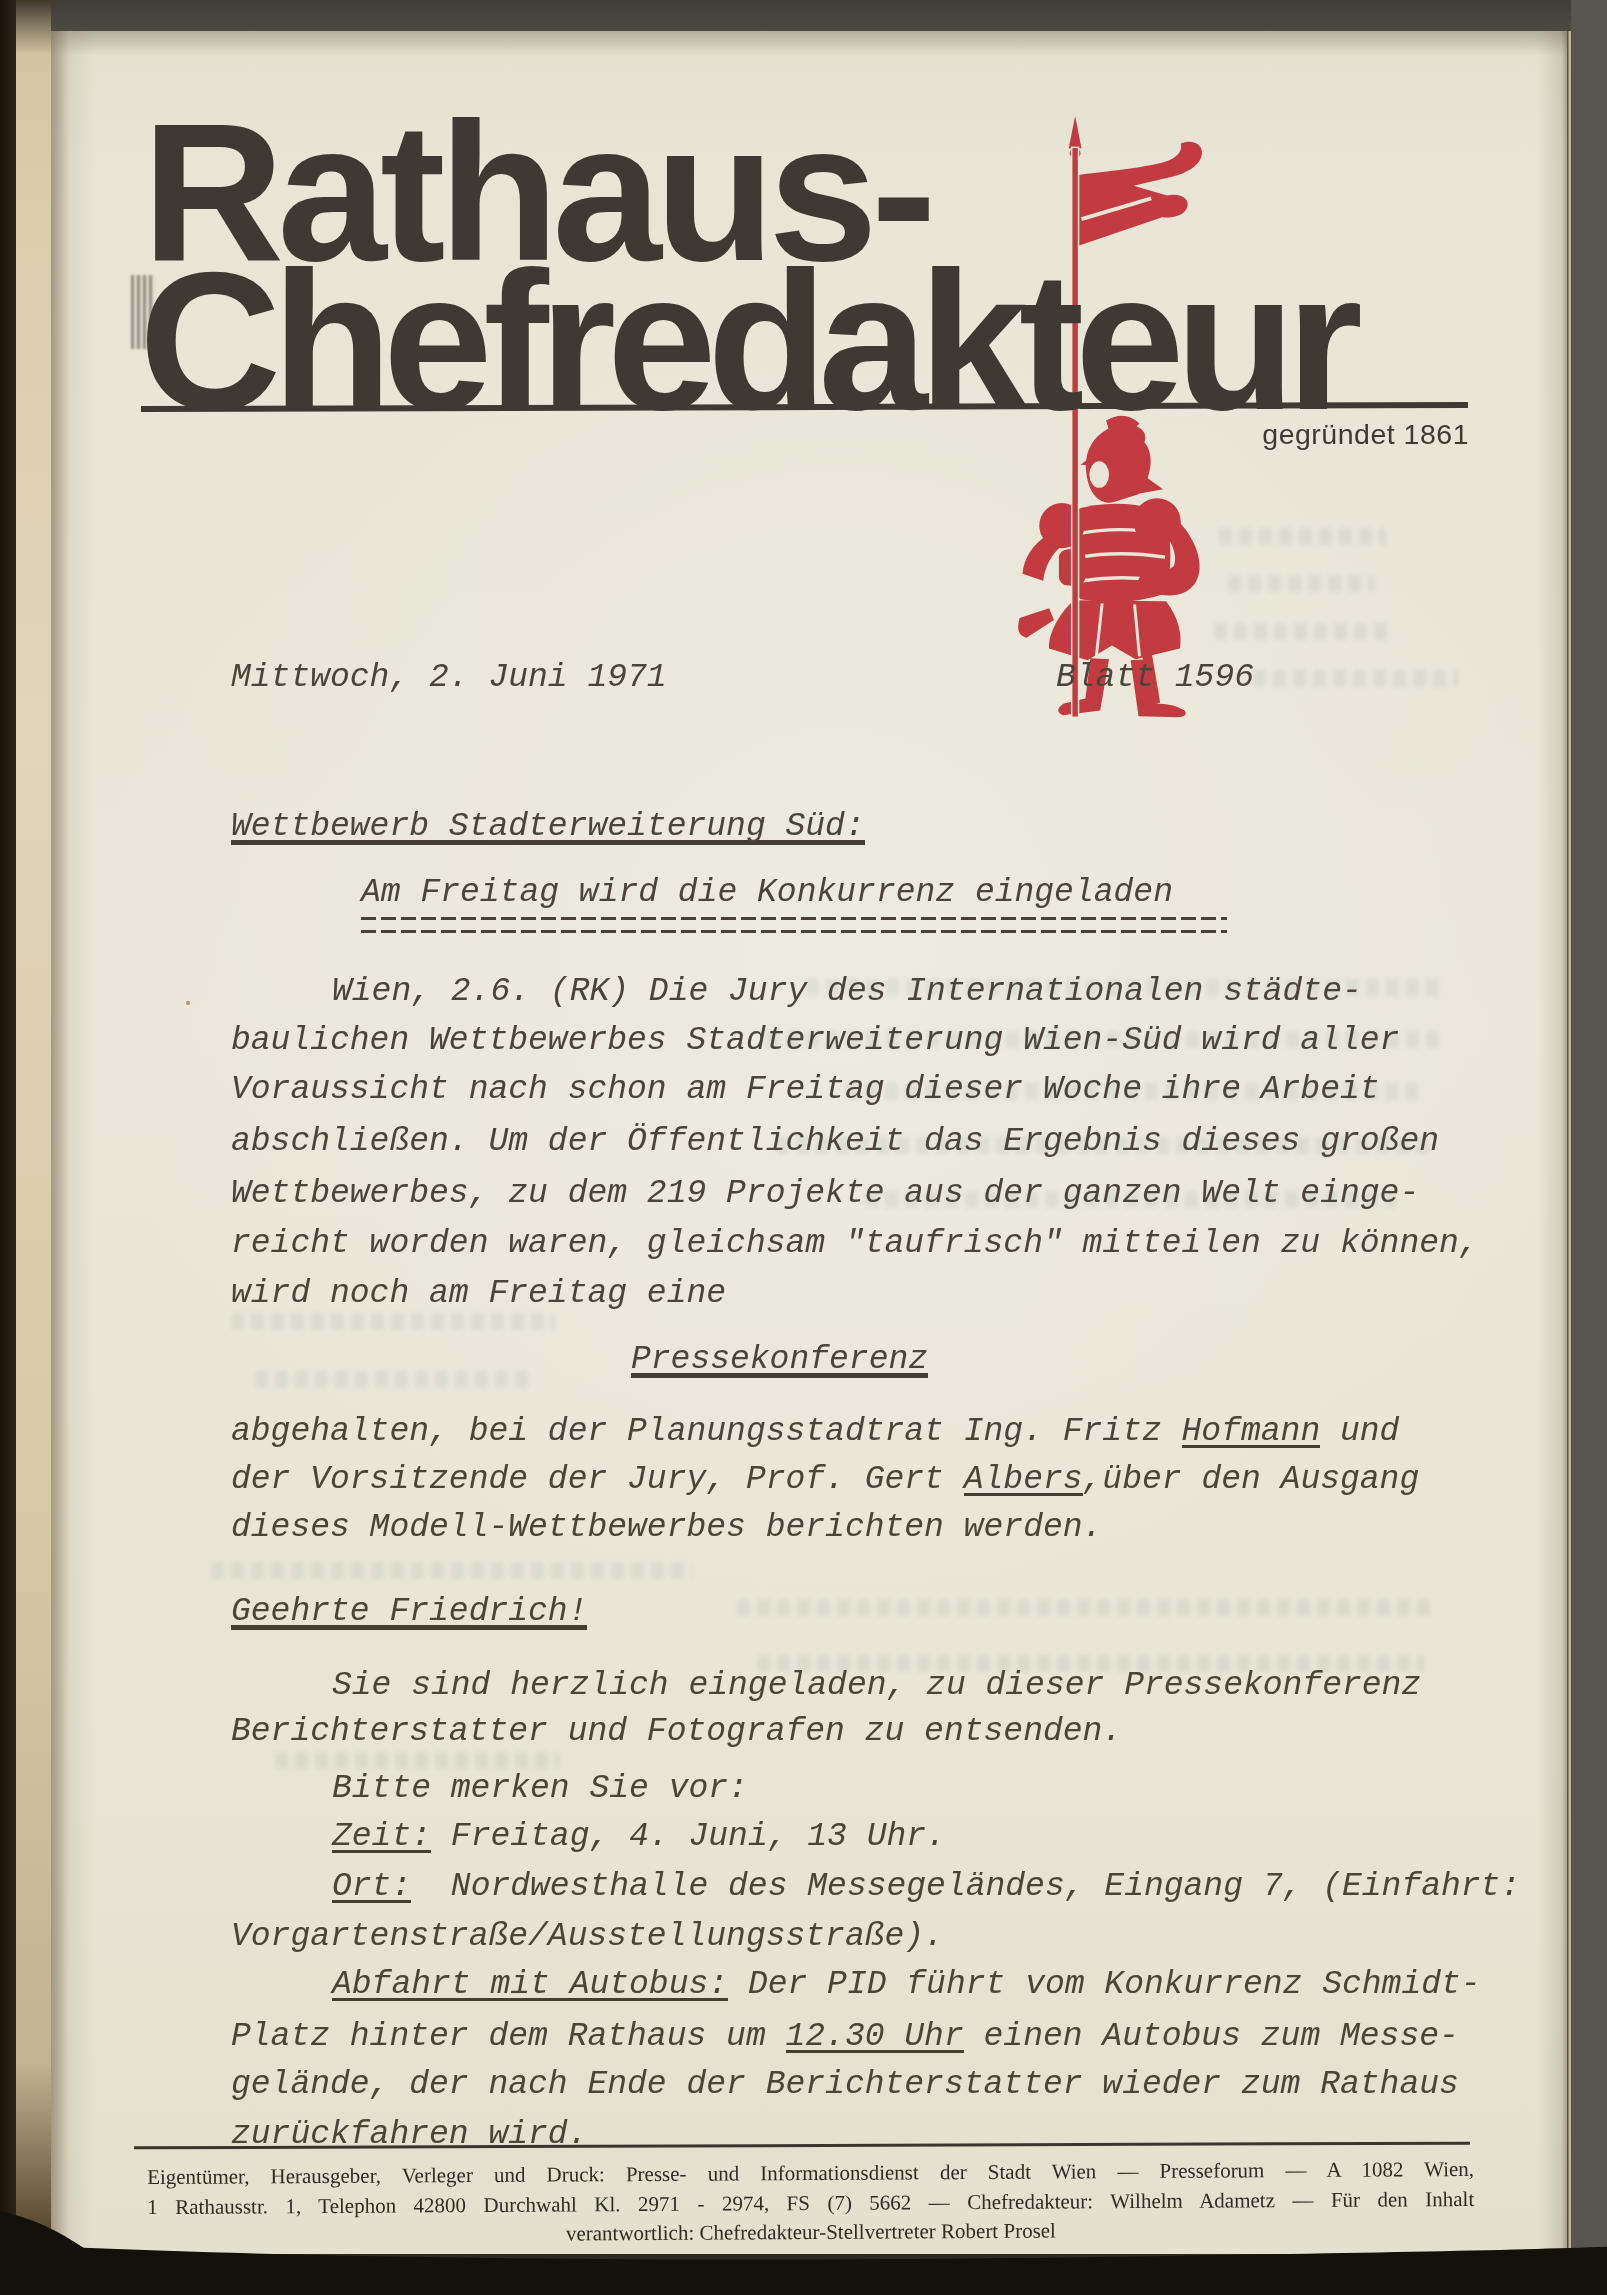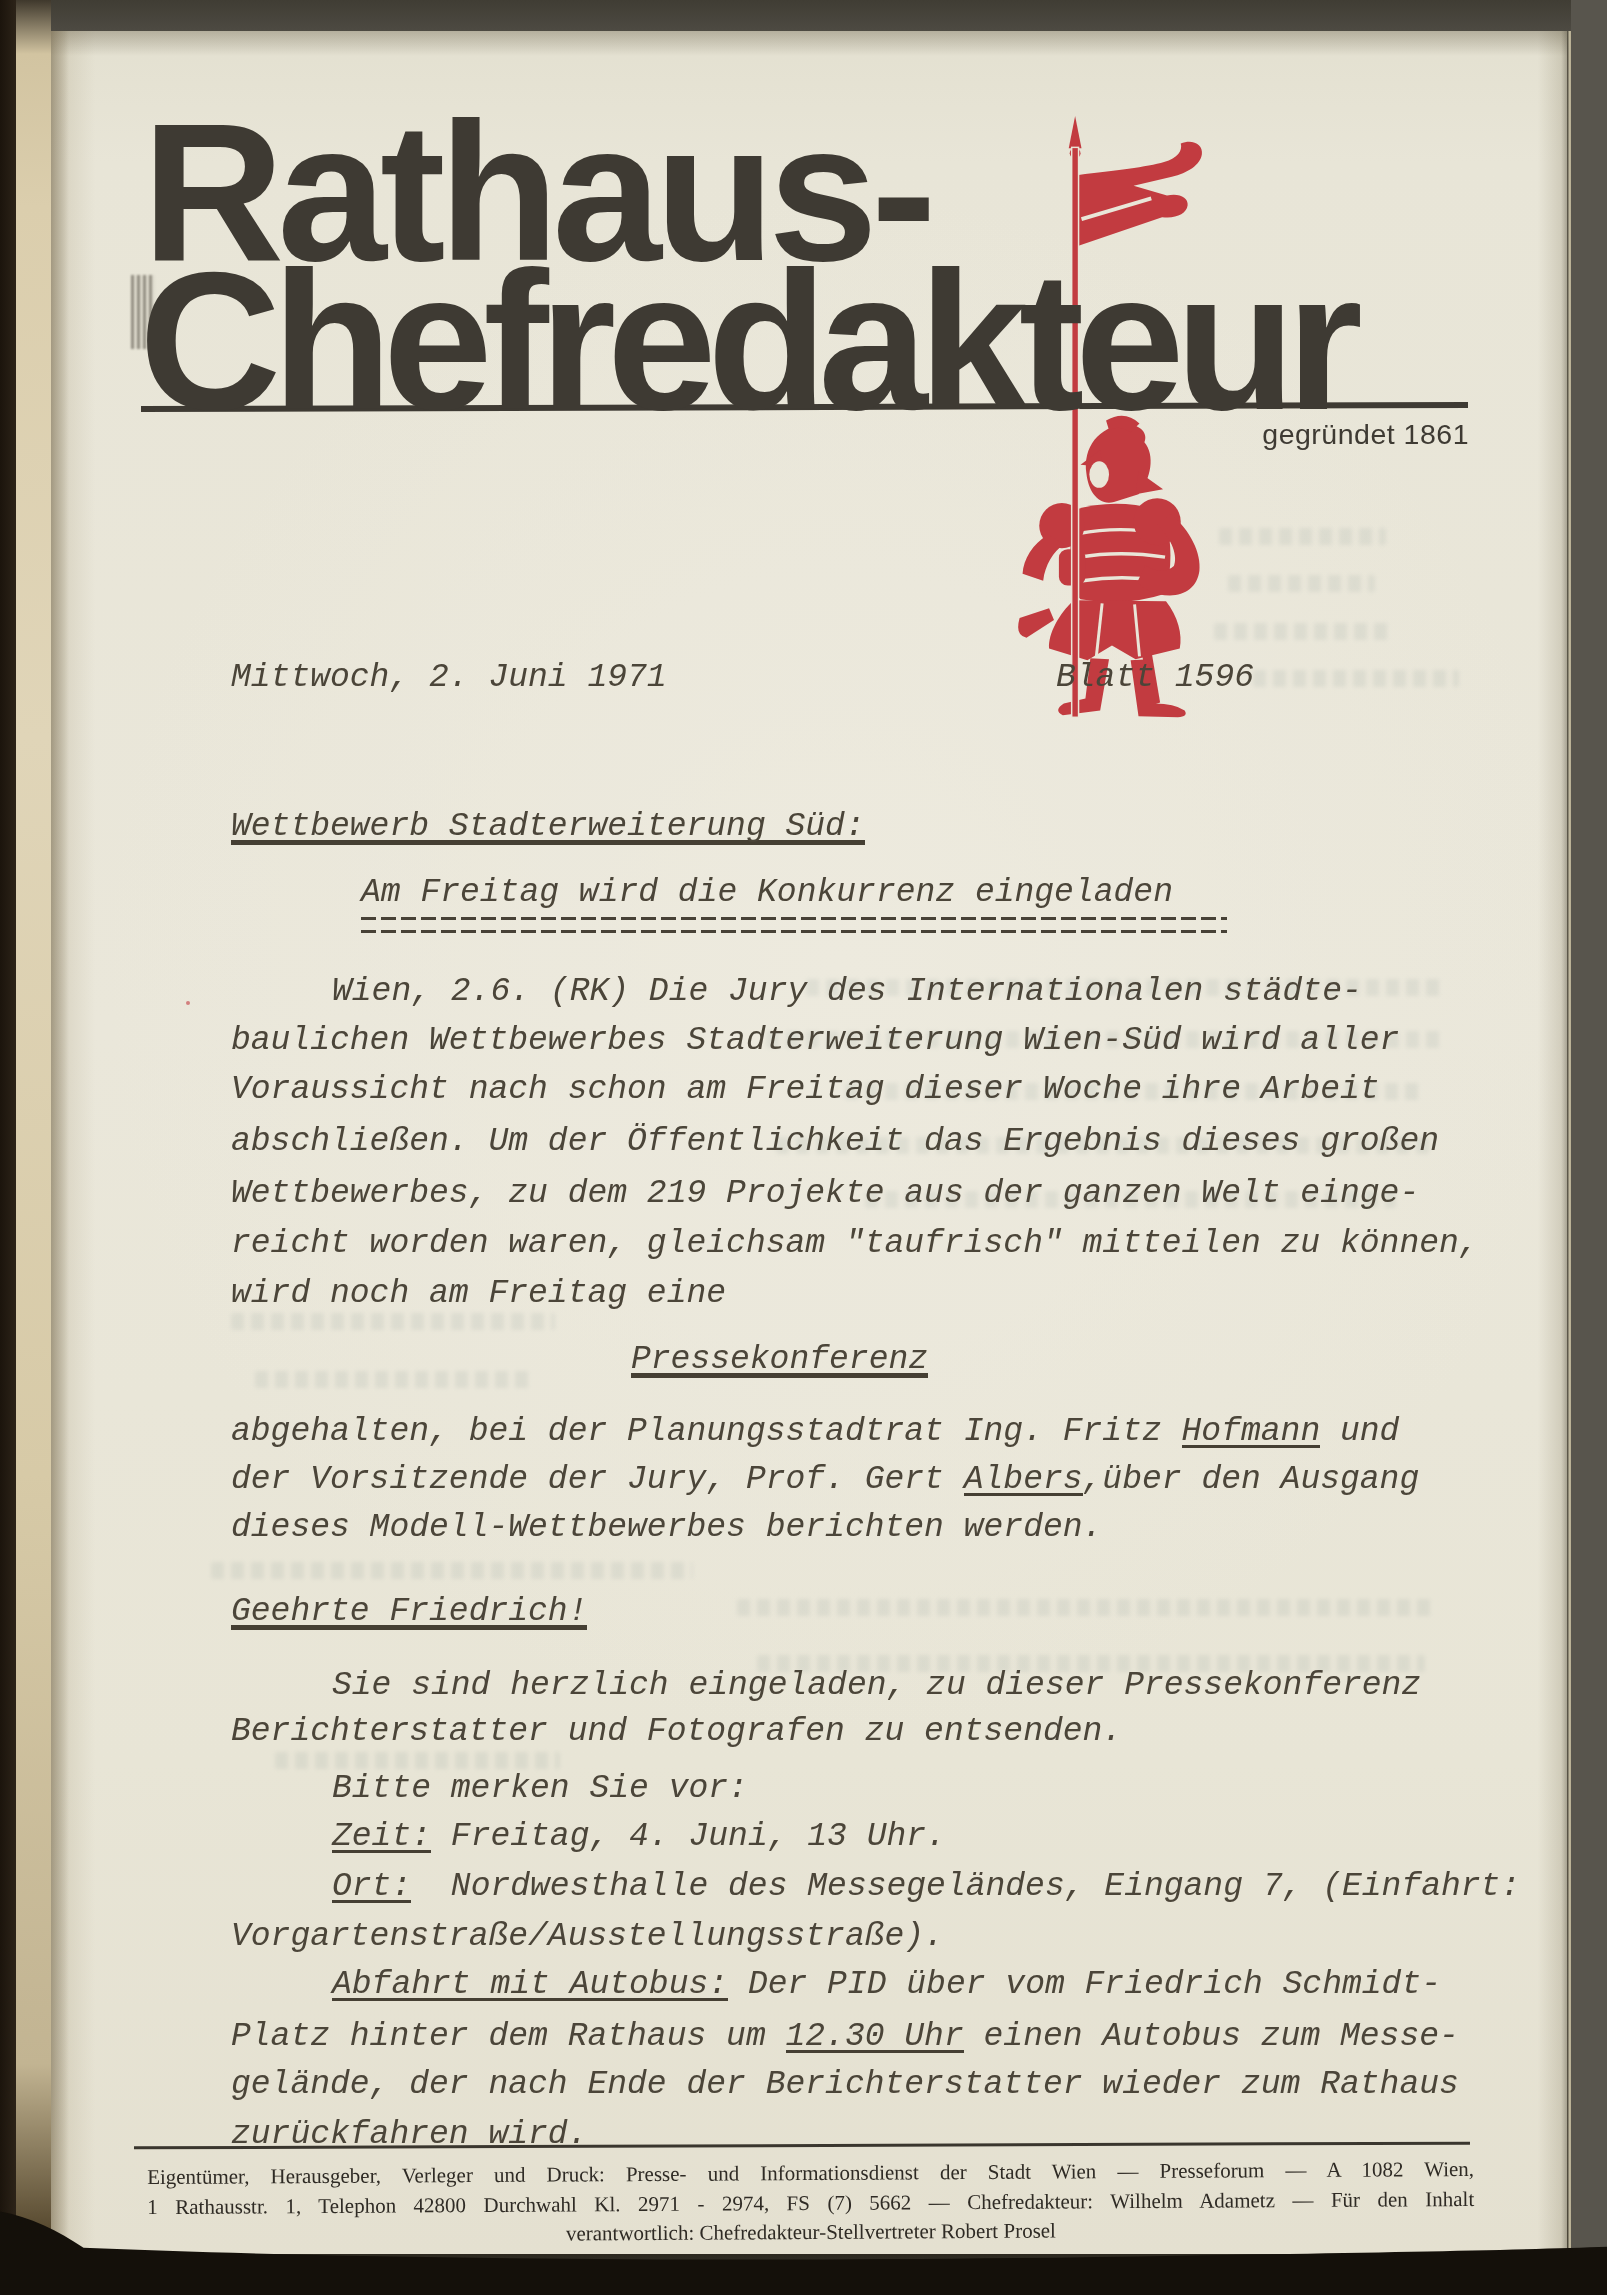--- a/index.html
+++ b/index.html
@@ -170,21 +170,21 @@
 <div class="abs tw" style="left:231px;top:1587px"><span class="u2">Geehrte Friedrich!</span></div>
 
 <div class="abs tw" style="left:332px;top:1661px">Sie sind herzlich eingeladen, zu dieser Pressekonferenz</div>
 <div class="abs tw" style="left:231px;top:1707px">Berichterstatter und Fotografen zu entsenden.</div>
 <div class="abs tw" style="left:332px;top:1764px">Bitte merken Sie vor:</div>
 
 <div class="abs tw" style="left:332px;top:1812px"><span class="u">Zeit:</span><span> Freitag, 4. Juni, 13 Uhr.</span></div>
 <div class="abs tw" style="left:332px;top:1862px"><span class="u">Ort:</span><span>  Nordwesthalle des Messegeländes, Eingang 7, (Einfahrt:</span></div>
 <div class="abs tw" style="left:231px;top:1912px">Vorgartenstraße/Ausstellungsstraße).</div>
 
-<div class="abs tw" style="left:332px;top:1960px"><span class="u">Abfahrt mit Autobus:</span><span> Der PID über vom Friedrich Schmidt-</span></div>
+<div class="abs tw" style="left:332px;top:1960px"><span class="u">Abfahrt mit Autobus:</span><span> Der PID führt vom Konkurrenz Schmidt-</span></div>
 <div class="abs tw" style="left:231px;top:2012px"><span>Platz hinter dem Rathaus um </span><span class="u">12.30 Uhr</span><span> einen Autobus zum Messe-</span></div>
 <div class="abs tw" style="left:231px;top:2060px">gelände, der nach Ende der Berichterstatter wieder zum Rathaus</div>
 <div class="abs tw" style="left:231px;top:2110px">zurückfahren wird.</div>
 
 <div class="abs foot-rule"></div>
 <div class="abs imprint">
   <div class="l jl" style="top:0">Eigentümer, Herausgeber, Verleger und Druck: Presse- und Informationsdienst der Stadt Wien — Presseforum — A 1082 Wien,</div>
   <div class="l jl" style="top:29.5px">1 Rathausstr. 1, Telephon 42800 Durchwahl Kl. 2971 - 2974, FS (7) 5662 — Chefredakteur: Wilhelm Adametz — Für den Inhalt</div>
   <div class="l cl" style="top:59px">verantwortlich: Chefredakteur-Stellvertreter Robert Prosel</div>
 </div>

